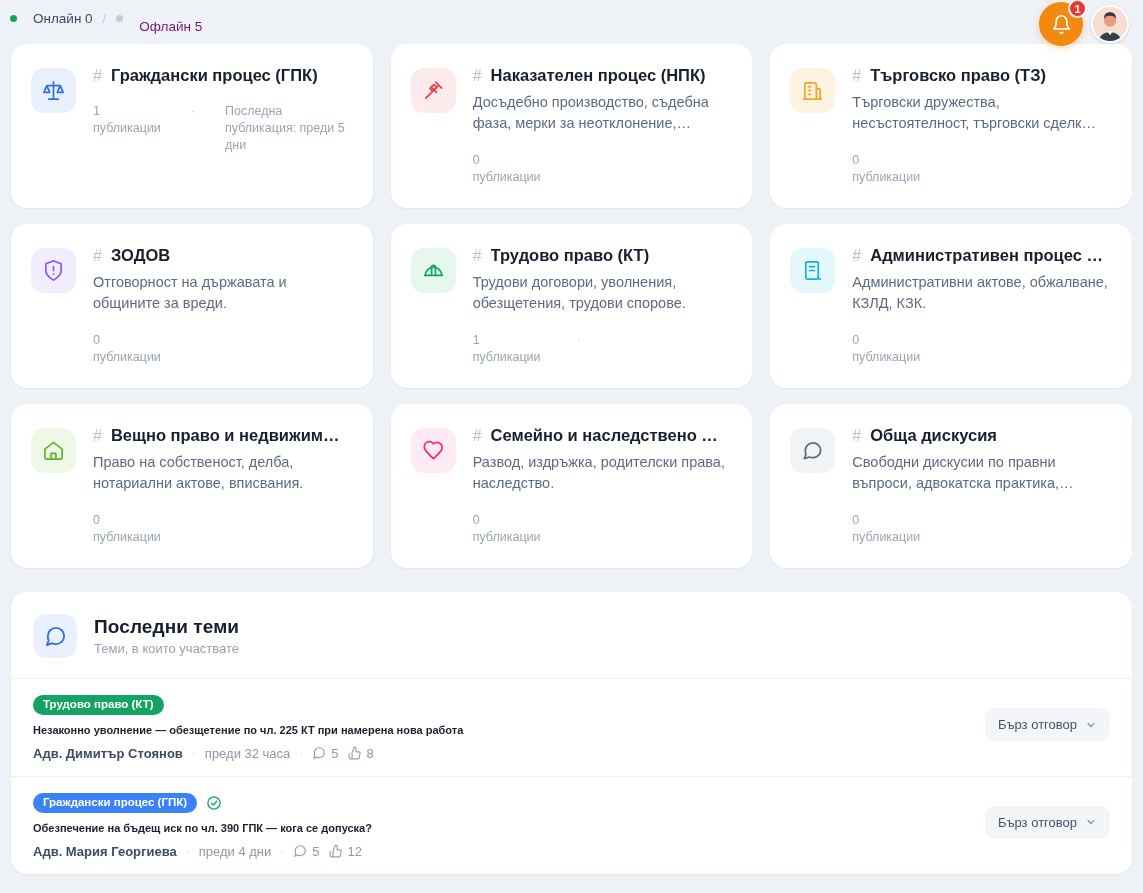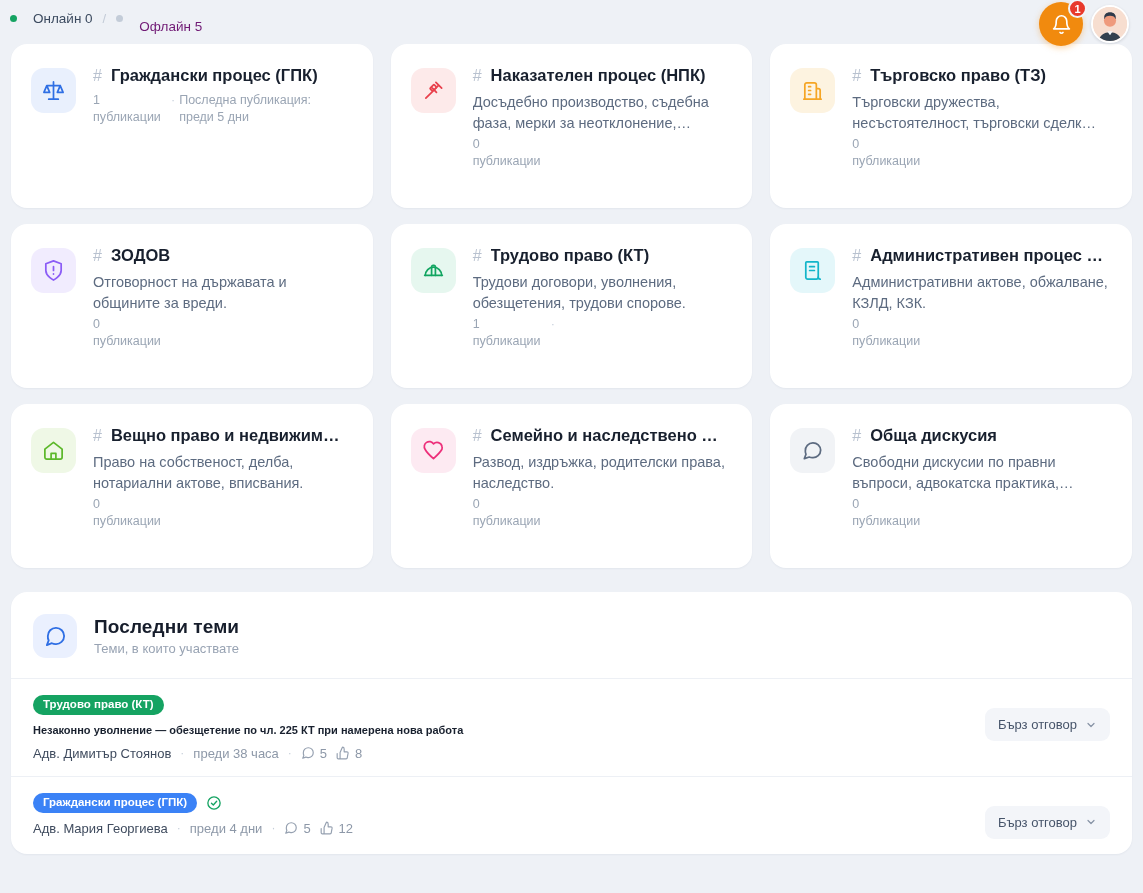--- a/index.html
+++ b/index.html
@@ -112,24 +112,24 @@
     text-overflow: ellipsis;
   }
   .cat-desc {
     font-size: 14.5px;
     color: #5d6b80;
     line-height: 1.45;
     max-height: 42px;
     overflow: hidden;
   }
   .cat-meta {
-    margin-top: 2px;
+    margin-top: 18px;
     display: flex;
     align-items: flex-start;
-    gap: 4px;
+    gap: 30px;
     font-size: 12.5px;
     color: #9aa5b4;
     line-height: 1.35;
   }
   .cat-meta .posts { width: 74px; }
   .cat-meta .midsep { color: #c8d0dc; }
   .cat-meta .last { max-width: 150px; }
 
   
   .panel {
@@ -195,21 +195,21 @@
     line-height: 1.3;
     margin-bottom: 9px;
   }
   .topic-meta {
     display: flex;
     align-items: center;
     gap: 9px;
     font-size: 13px;
     color: #8d98a8;
   }
-  .topic-meta .author { color: #3f4b5e; font-weight: 400; }
+  .topic-meta .author { color: #3f4b5e; font-weight: 700; }
   .topic-meta .dot-sep { color: #c6ced9; font-size: 12px; }
   .topic-meta .stat {
     display: inline-flex; align-items: center; gap: 5px;
     color: #8d98a8;
   }
   .reply-btn {
     flex: 0 0 auto;
     background: #f3f5f9;
     border: none;
     border-radius: 9px;
@@ -489,21 +489,21 @@
 
   <div class="topic-row">
     <div class="topic-main">
       <div class="topic-tagline">
         <span class="tag" style="background:#15a362">Трудово право (КТ)</span>
       </div>
       <div class="topic-title">Незаконно уволнение — обезщетение по чл. 225 КТ при намерена нова работа</div>
       <div class="topic-meta">
         <span class="author">Адв. Димитър Стоянов</span>
         <span class="dot-sep">·</span>
-        <span>преди 38 часа</span>
+        <span>преди 32 часа</span>
         <span class="dot-sep">·</span>
         <span class="stat">
           <span>
             <svg width="14" height="14" viewBox="0 0 24 24" fill="none" stroke="#95a0b0" stroke-width="2" stroke-linecap="round" stroke-linejoin="round">
               <path d="M21 11.5a8.4 8.4 0 0 1-9 8.4 9.3 9.3 0 0 1-3.8-.9L3 21l1.9-4.9A8.4 8.4 0 0 1 4 11.5 8.4 8.4 0 0 1 12.5 3 8.4 8.4 0 0 1 21 11.5z"></path>
             </svg>
           </span>
           <span>5</span>
         </span>
         <span class="stat">
@@ -530,20 +530,21 @@
     <div class="topic-main">
       <div class="topic-tagline">
         <span class="tag" style="background:#3b82f6">Граждански процес (ГПК)</span>
         <span>
           <svg width="16" height="16" viewBox="0 0 24 24" fill="none" stroke="#15a362" stroke-width="2" stroke-linecap="round" stroke-linejoin="round">
             <circle cx="12" cy="12" r="9.2"></circle>
             <polyline points="8.2 12.3 11 15 16 9.4"></polyline>
           </svg>
         </span>
       </div>
+      <div class="topic-title">Обезпечение на бъдещ иск по чл. 390 ГПК — кога се допуска?</div>
       <div class="topic-meta">
         <span class="author">Адв. Мария Георгиева</span>
         <span class="dot-sep">·</span>
         <span>преди 4 дни</span>
         <span class="dot-sep">·</span>
         <span class="stat">
           <span>
             <svg width="14" height="14" viewBox="0 0 24 24" fill="none" stroke="#95a0b0" stroke-width="2" stroke-linecap="round" stroke-linejoin="round">
               <path d="M21 11.5a8.4 8.4 0 0 1-9 8.4 9.3 9.3 0 0 1-3.8-.9L3 21l1.9-4.9A8.4 8.4 0 0 1 4 11.5 8.4 8.4 0 0 1 12.5 3 8.4 8.4 0 0 1 21 11.5z"></path>
             </svg>

